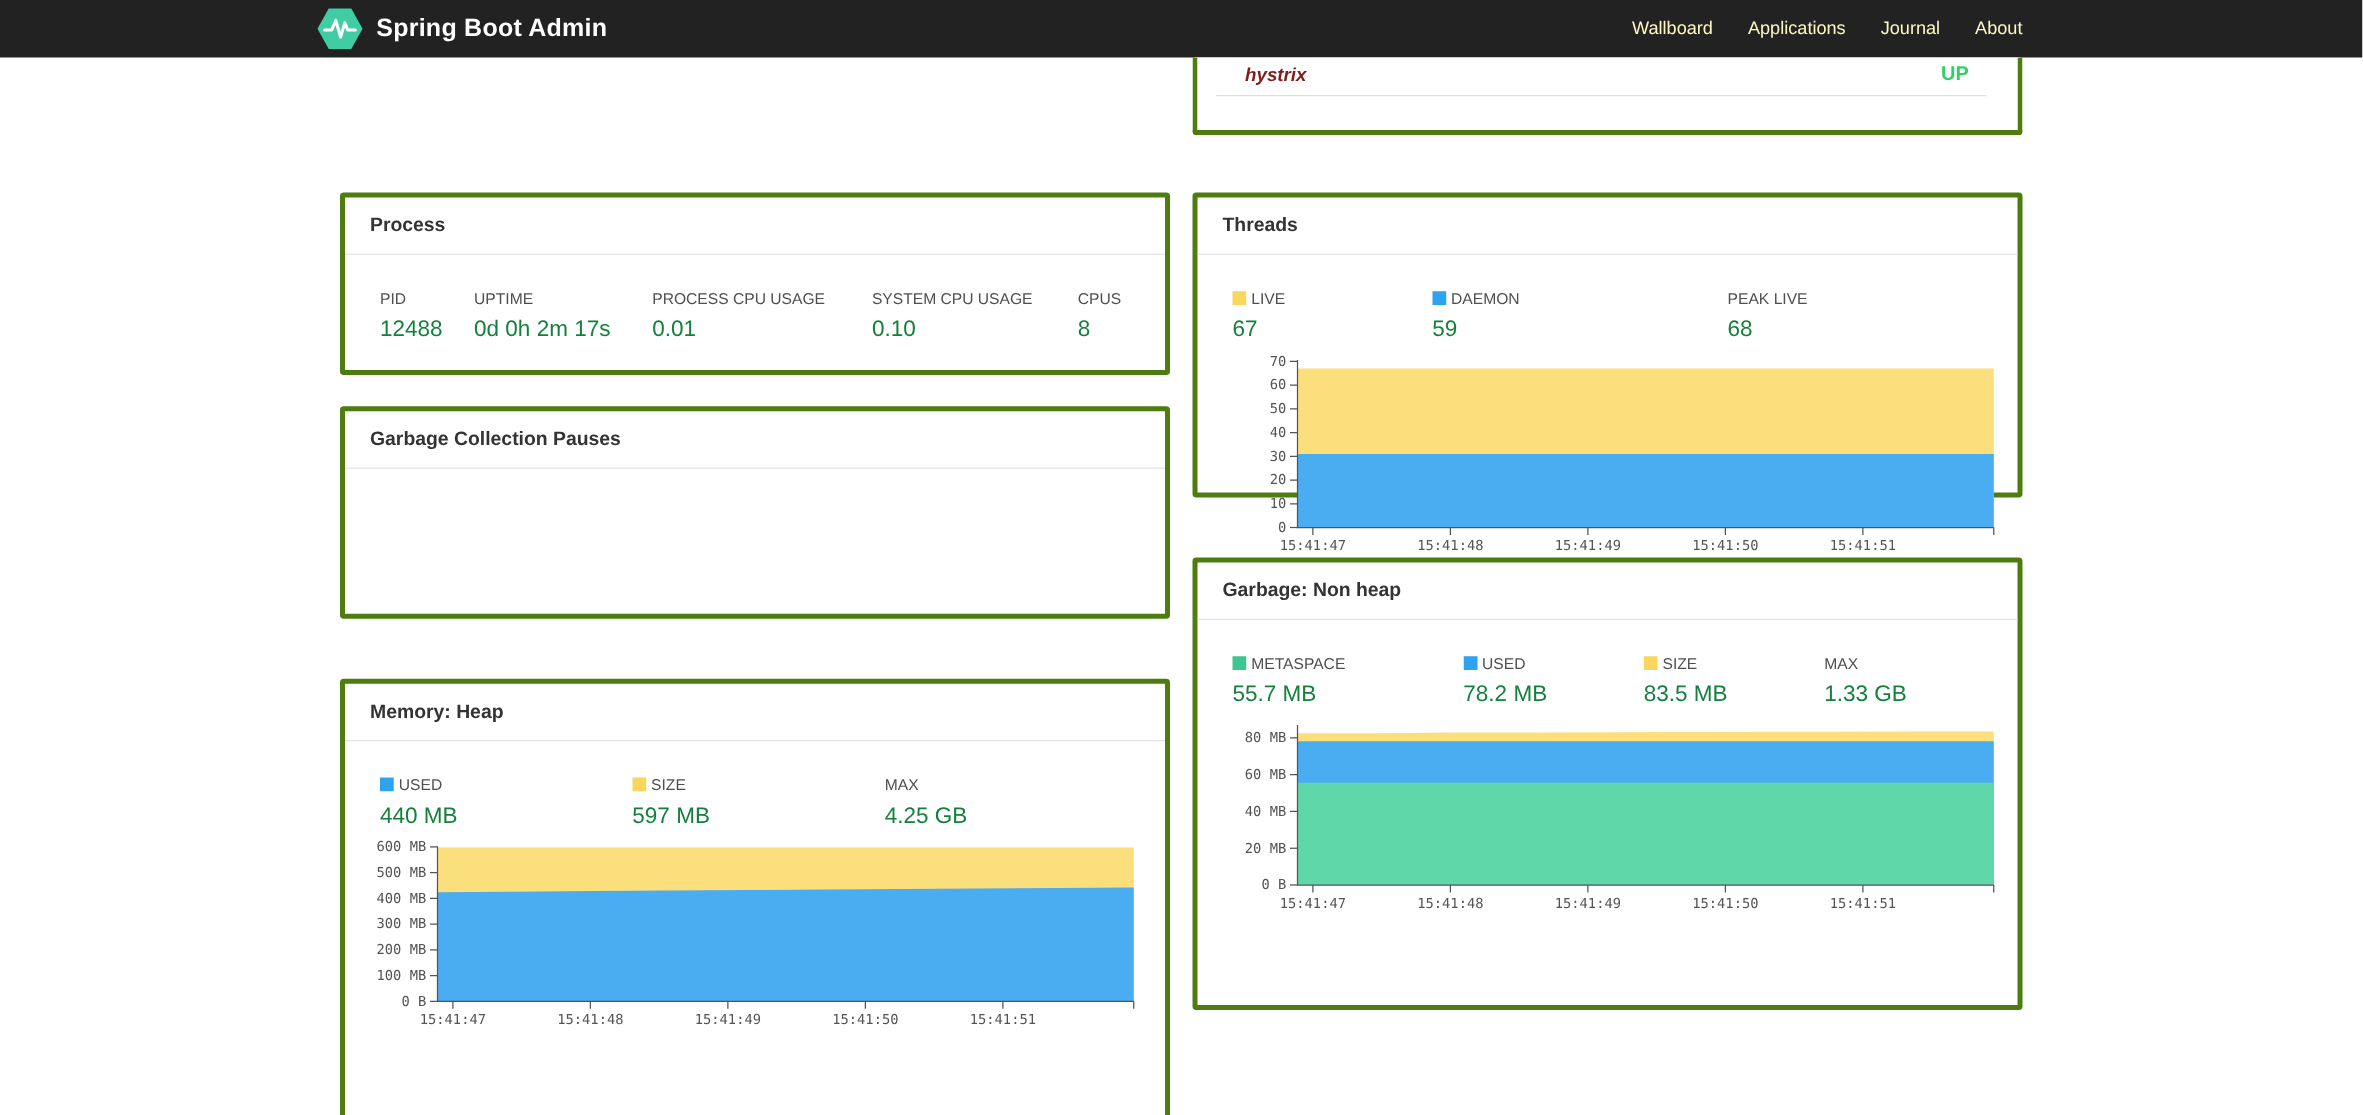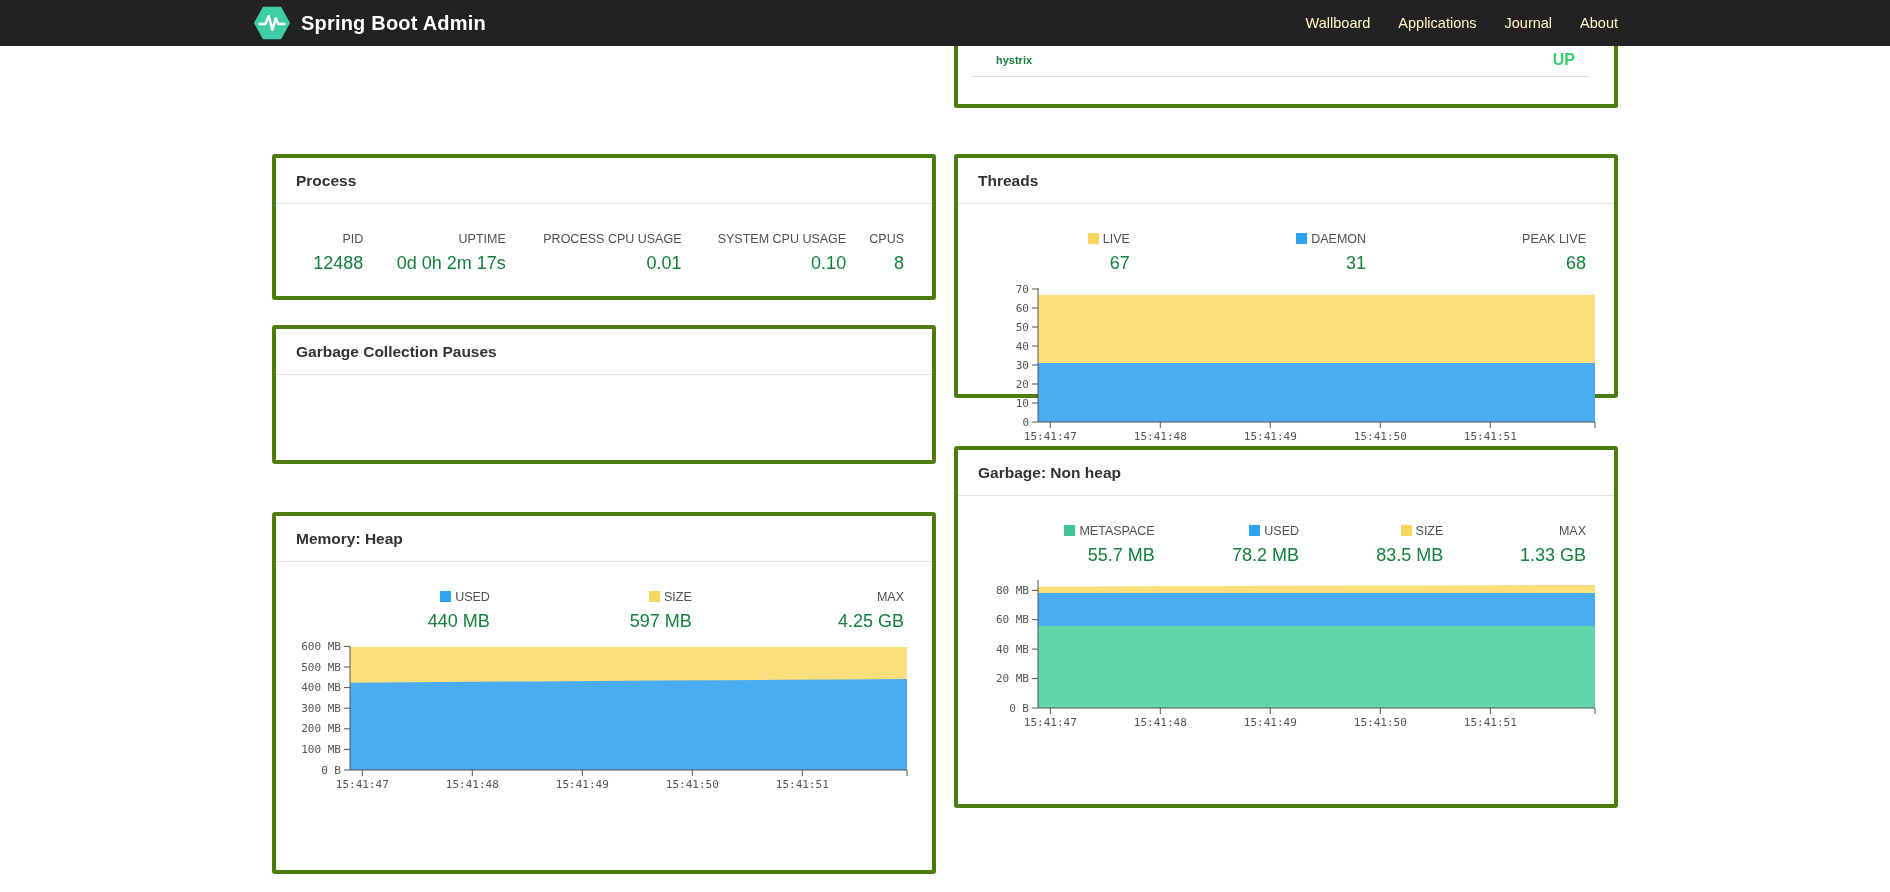--- a/index.html
+++ b/index.html
@@ -22,36 +22,36 @@
   
   .card { background:#fff; border:4px solid #4d7c0f; border-radius:3px; }
   .card-title { padding:14px 20px 13px; font-size:15.5px; font-weight:bold; color:#333;
     border-bottom:1px solid #e4e4e4; }
   .card-body { padding:28px 20px 0; }
 
   
   .card-cut { border-top:none; border-radius:0 0 3px 3px; height:62px; overflow:hidden; }
   .app-row { display:flex; justify-content:space-between; align-items:center;
     padding:5px 39px 7px 38px; cursor:pointer; }
-  .app-name { font-size:11px; font-weight:bold; color:#15803d; }
+  .app-name { font-size:15px; font-weight:bold; color:#7f1d1d;font-style:italic; }
   .app-status { font-size:16px; font-weight:bold; }
   .app-divider { border-bottom:1px solid #ddd; margin:0 25px 0 15px; }
 
   
   .metrics { display:table; width:100%; }
-  .metric { display:table-cell; text-align:right; padding:0 8px; vertical-align:top;margin-top:47px; }
+  .metric { display:table-cell; text-align:left; padding:0 8px; vertical-align:top;margin-top:47px; }
   .metric-label { font-size:12.5px; color:#4f4f4f; white-space:nowrap; }
   .metric-value { font-size:18px; color:#15803d; padding-top:7px; white-space:nowrap; }
   .swatch { display:inline-block; width:11px; height:11px; margin-right:4px; vertical-align:-1px; }
 
   
   svg.chart { display:block; margin:8px 0 0; }
   .tick { font-family:"DejaVu Sans Mono", monospace; font-size:11px; fill:#545454; }
 
-  .c-h146 { height:146px; } .c-h139 { height:139px; } .c-h310 { height:244px; } .c-h314 { height:362px; }
+  .c-h146 { height:146px; } .c-h139 { height:170px; } .c-h310 { height:244px; } .c-h314 { height:362px; }
 </style>
 </head>
 <body>
 
 <div class="navbar">
   <a class="brand">
     <svg class="brand-logo" viewBox="0 0 40 40">
       <polygon points="10.5,3 29.5,3 39,20 29.5,37 10.5,37 1,20" fill="#41cda4"></polygon>
       <polyline points="7,21 13,21 16.5,13 20.5,27 24,15 26.5,21 33,21" fill="none" stroke="#fff" stroke-width="2.6" stroke-linecap="round" stroke-linejoin="round"></polyline>
     </svg>
@@ -172,21 +172,21 @@
     <div class="card c-h310">
       <div class="card-title">Threads</div>
       <div class="card-body">
         <div class="metrics">
           <div class="metric">
             <div class="metric-label"><span class="swatch" style="background: rgb(249, 214, 93);"></span><span>LIVE</span></div>
             <div class="metric-value">67</div>
           </div>
           <div class="metric">
             <div class="metric-label"><span class="swatch" style="background: rgb(45, 163, 241);"></span><span>DAEMON</span></div>
-            <div class="metric-value">31</div>
+            <div class="metric-value">59</div>
           </div>
           <div class="metric">
             <div class="metric-label">PEAK LIVE</div>
             <div class="metric-value">68</div>
           </div>
         </div>
         <svg class="chart" width="625" height="166">
             <polygon points="60.0,12.7 617.0,12.7 617,140 60,140" fill="#FCDF7D"></polygon>
             <polygon points="60.0,81.1 617.0,81.1 617,140 60,140" fill="#4AACF1"></polygon>
             <path d="M 60 6 L 60 140 L 617 140" fill="none" stroke="#545454" stroke-width="1"></path>

